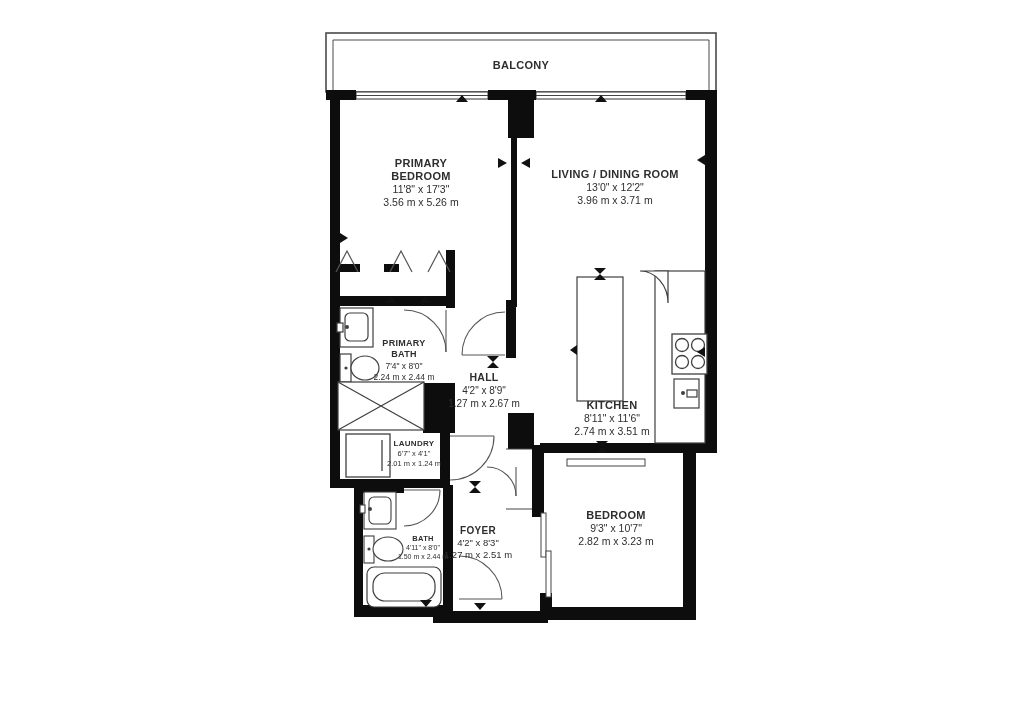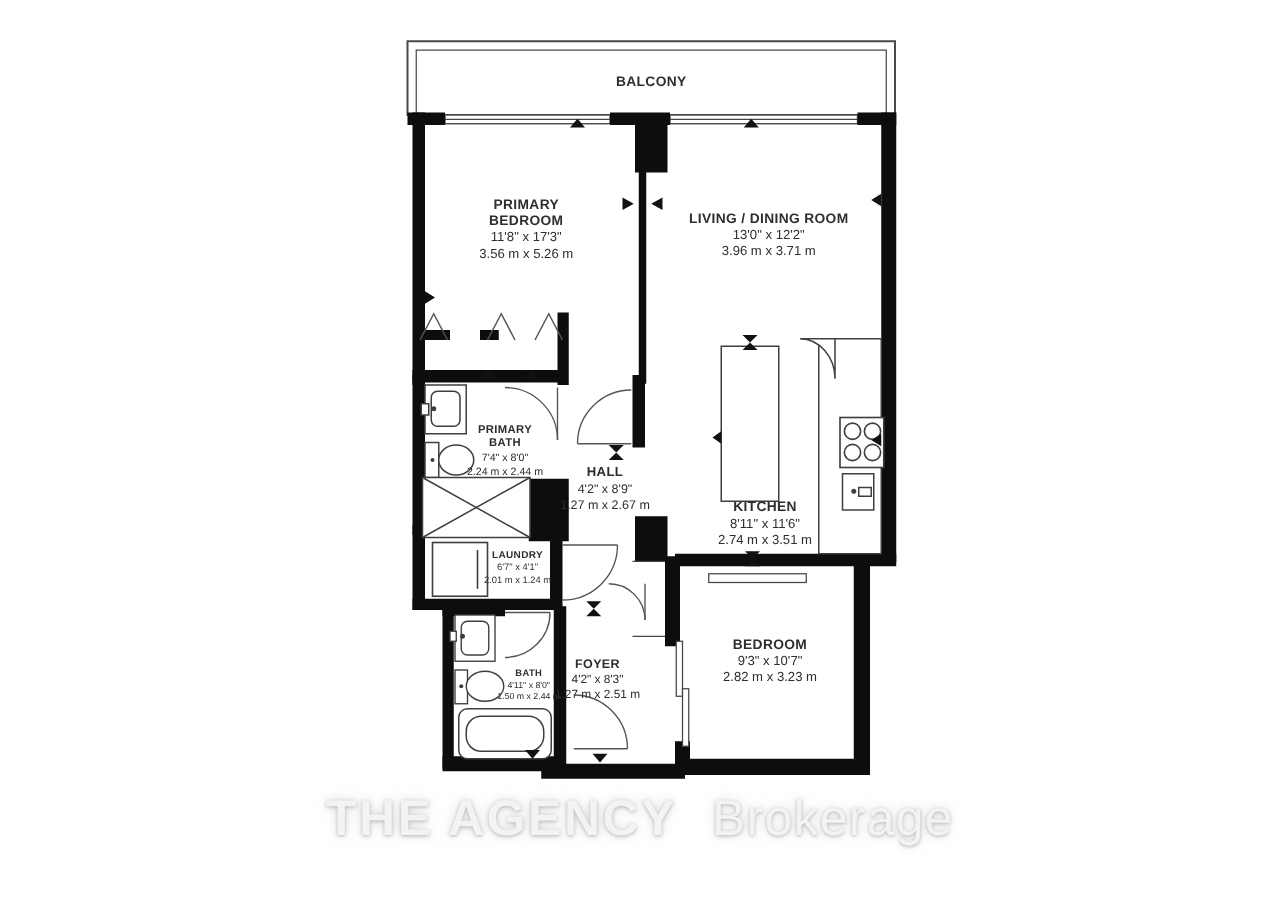--- a/index.html
+++ b/index.html
@@ -237,16 +237,13 @@
 
     <g>
       <text x="616" y="519" font-size="11" class="room-name">BEDROOM</text>
       <text x="616" y="532" font-size="10.5" class="room-dim">9'3" x 10'7"</text>
       <text x="616" y="545" font-size="10.5" class="room-dim">2.82 m x 3.23 m</text>
     </g>
   </g>
 </svg>
 
   
-  <div id="watermark">
-    <span class="brand">THE AGENCY</span><span class="suffix">Brokerage</span>
-  </div>
 </div>
 
 </body></html>

